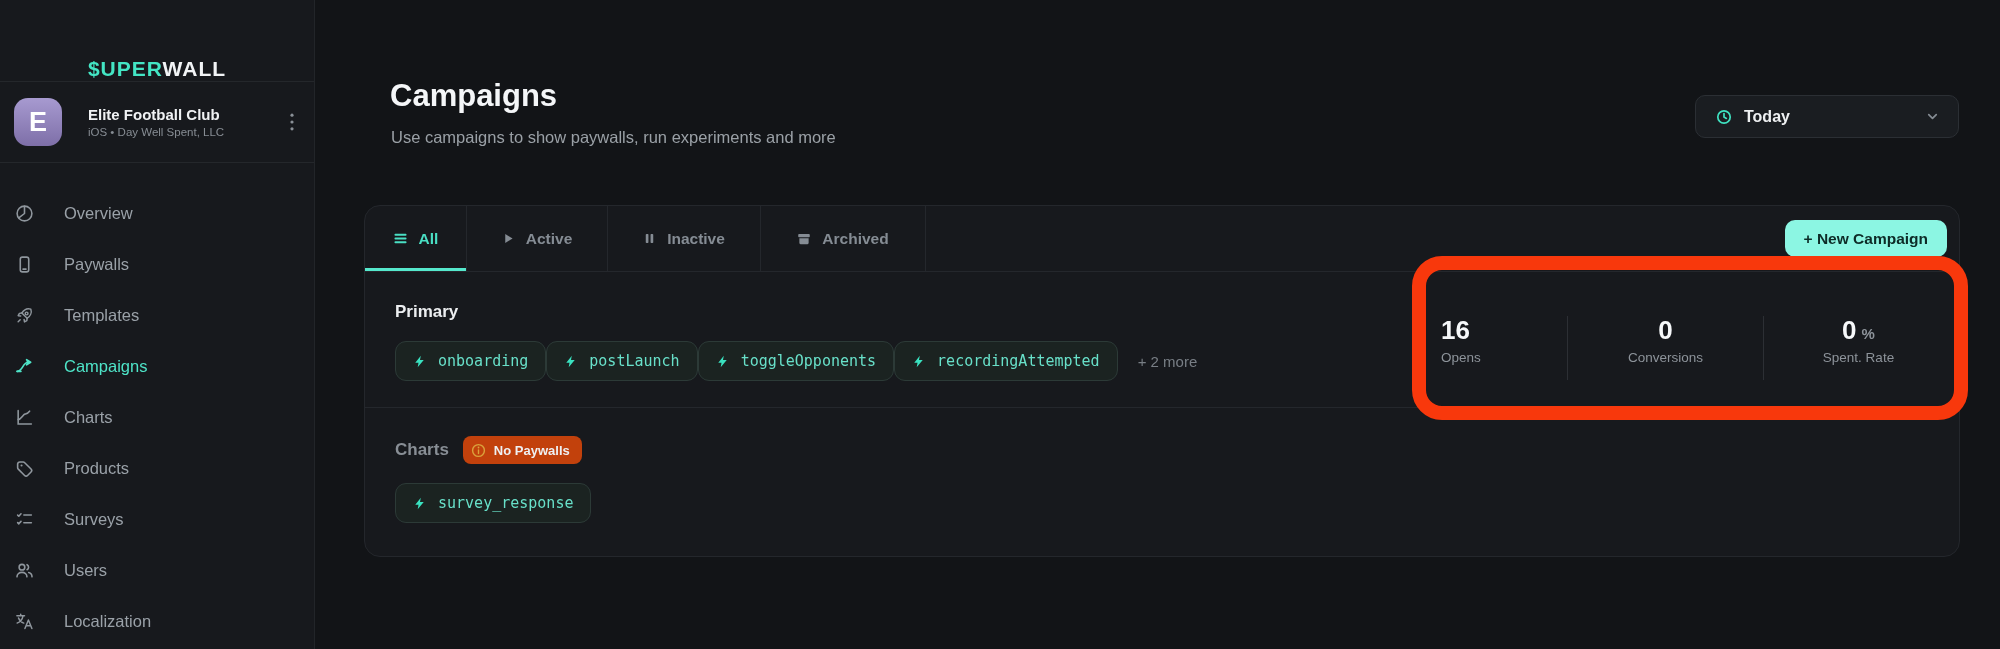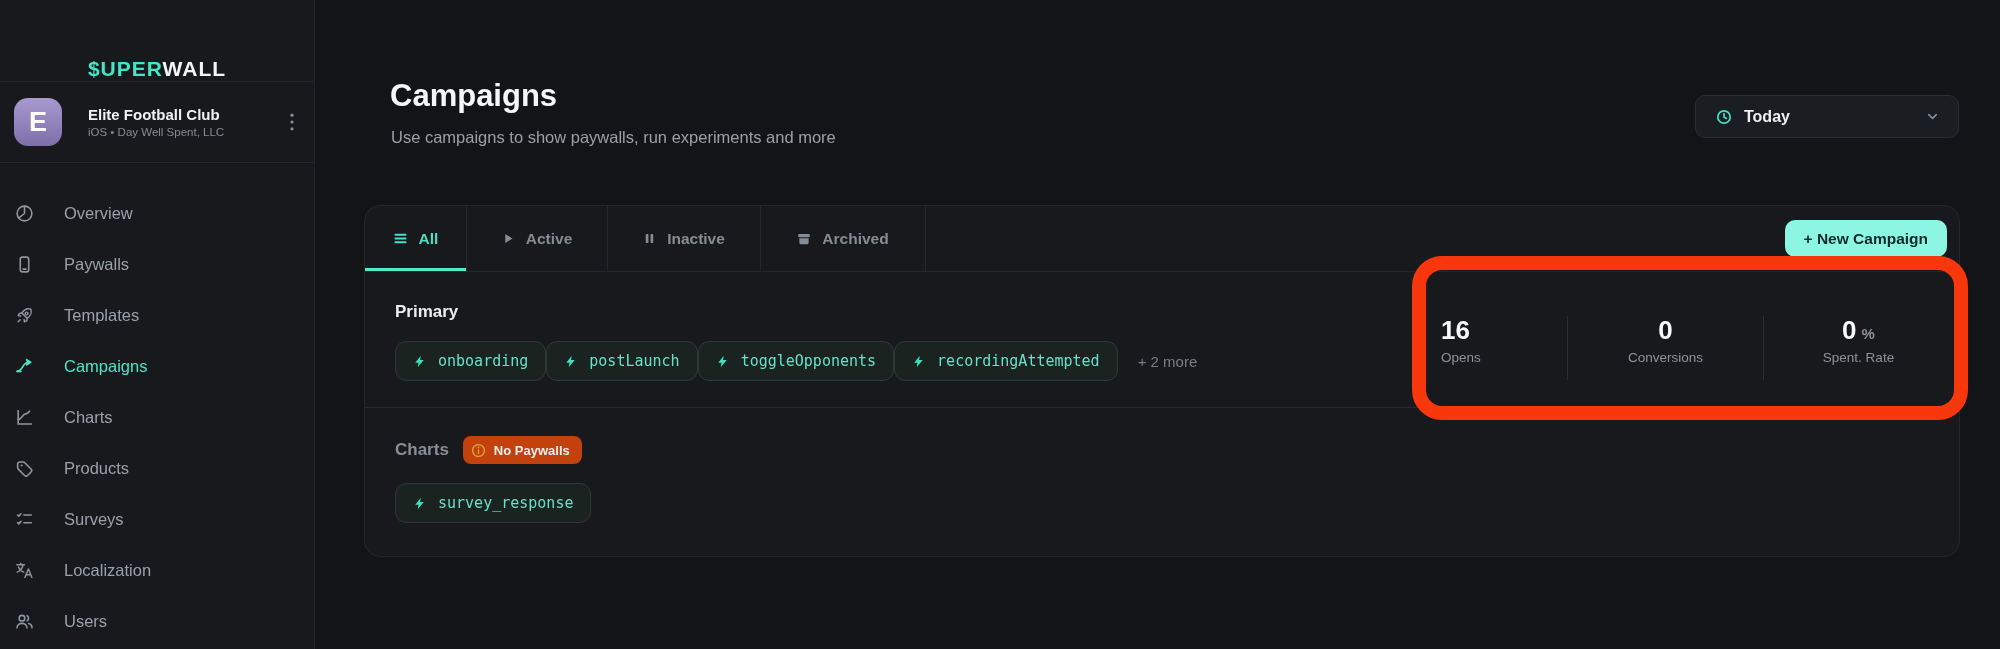--- a/index.html
+++ b/index.html
@@ -195,36 +195,36 @@
             <path d="M2.5 4.8 L3.6 5.9 L5.7 3.6"></path>
             <path d="M8.4 4.8 H15.5"></path>
             <path d="M2.5 12 L3.6 13.1 L5.7 10.8"></path>
             <path d="M8.4 12 H15.5"></path>
           </svg>
         </span>
       <span class="nav-label">Surveys</span>
     </div>
     <div class="nav-item">
       <span class="nav-icon">
-          <svg viewBox="0 0 18 18" fill="none" stroke="currentColor" stroke-width="1.4" stroke-linecap="round" stroke-linejoin="round">
-            <path d="M1.8 3.6 H9 M5.4 2.2 V3.6 M7.6 3.6 c-.6 3.4 -3 5.9 -5.6 6.9 M3.3 5.6 c1 2.4 3 4.2 5 4.9"></path>
-            <path d="M9.4 15.6 L12.7 7.6 L16 15.6 M10.5 13.1 H14.9"></path>
-          </svg>
-        </span>
-      <span class="nav-label">Localization</span>
-    </div>
-    <div class="nav-item">
-      <span class="nav-icon">
           <svg viewBox="0 0 18 18" fill="none" stroke="currentColor" stroke-width="1.5" stroke-linecap="round">
             <circle cx="6.6" cy="5.9" r="2.7"></circle>
             <path d="M1.9 15 c0 -2.6 2.1 -4.2 4.7 -4.2 s4.7 1.6 4.7 4.2"></path>
             <path d="M11.4 3.5 a2.7 2.7 0 0 1 0 4.8 M13 10.9 c1.9 .5 3.1 2 3.1 4.1"></path>
           </svg>
         </span>
       <span class="nav-label">Users</span>
+    </div>
+    <div class="nav-item">
+      <span class="nav-icon">
+          <svg viewBox="0 0 18 18" fill="none" stroke="currentColor" stroke-width="1.4" stroke-linecap="round" stroke-linejoin="round">
+            <path d="M1.8 3.6 H9 M5.4 2.2 V3.6 M7.6 3.6 c-.6 3.4 -3 5.9 -5.6 6.9 M3.3 5.6 c1 2.4 3 4.2 5 4.9"></path>
+            <path d="M9.4 15.6 L12.7 7.6 L16 15.6 M10.5 13.1 H14.9"></path>
+          </svg>
+        </span>
+      <span class="nav-label">Localization</span>
     </div>
   </div>
 </div>
 
 <div class="main">
   <div class="page-title">Campaigns</div>
   <div class="page-subtitle">Use campaigns to show paywalls, run experiments and more</div>
 
   <div class="today-btn">
     <span class="today-icon">

